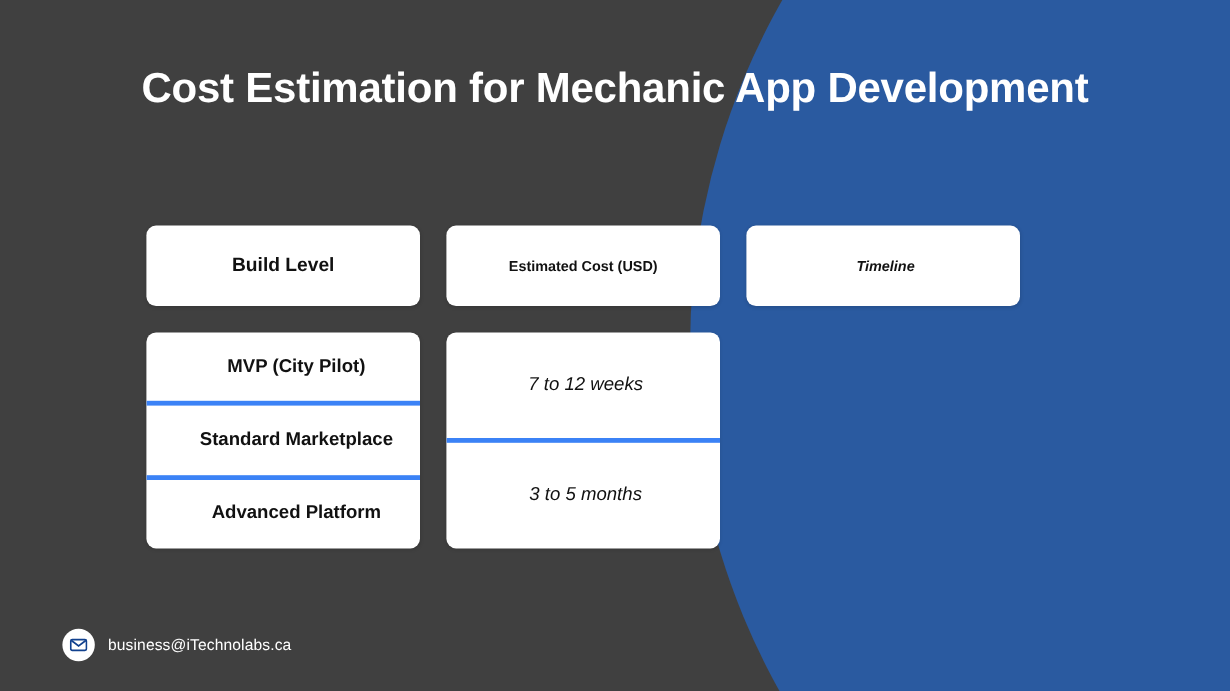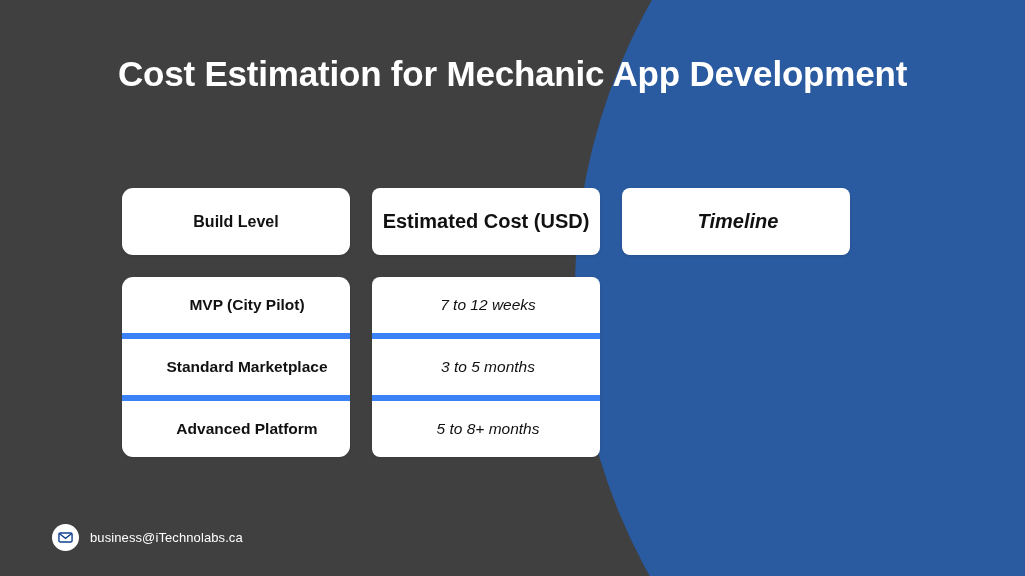--- a/index.html
+++ b/index.html
@@ -55,21 +55,21 @@
     height:67px;
   }
 
   .head-cell {
     background:#FFFFFF;
     border-radius:8px;
     display:flex;
     align-items:center;
     justify-content:center;
     color:#111111;
-    font-size:20px;
+    font-size:12px;
     font-weight:bold;
     box-shadow:0 1px 3px rgba(0,0,0,0.12);
   }
 
   .body-row {
     display:flex;
     gap:22px;
     margin-top:22px;
     height:180px;
   }
@@ -86,24 +86,24 @@
   .cell {
     flex:1 1 0;
     display:flex;
     align-items:center;
     justify-content:center;
     color:#111111;
     font-size:15.5px;
     white-space:nowrap;
   }
 
-  .cell + .cell { border-top:6px solid #3b82f6; }
+  .cell + .cell { border-top:4px solid #3b82f6; }
 
   
-  .col-1 { width:228px;border-radius:11px; }
+  .col-1 { width:228px; }
   .col-2 { width:228px; }
   .col-3 { width:228px;font-style:italic; }
 
   
   .col-1 .cell { font-weight:bold; padding-left:22px; }
   .col-2 .cell { font-weight:bold; padding-left:10px; }
   .col-3 .cell { font-weight:normal; padding-left:4px; }
 
   .head-cell.col-1 { font-size:16px; }
   .head-cell.col-3 { padding-left:4px; }
@@ -156,21 +156,20 @@
       <div class="body-col col-1">
         <div class="cell">MVP (City Pilot)</div>
         <div class="cell">Standard Marketplace</div>
         <div class="cell">Advanced Platform</div>
       </div>
 
 
       <div class="body-col col-3">
         <div class="cell">7 to 12 weeks</div>
         <div class="cell">3 to 5 months</div>
-        <div class="cell">5 to 8+ months</div>
       </div>
 
     </div>
   </div>
 
   <div id="footer">
     <span id="mail-badge">
       <svg width="15" height="15" viewBox="0 0 16 16" aria-hidden="true">
         <rect x="1" y="3.2" width="14" height="9.6" rx="1.4" fill="none" stroke="#11418E" stroke-width="1.5"></rect>
         <path d="M1.6 4 L8 8.9 L14.4 4" fill="none" stroke="#11418E" stroke-width="1.5"></path>

